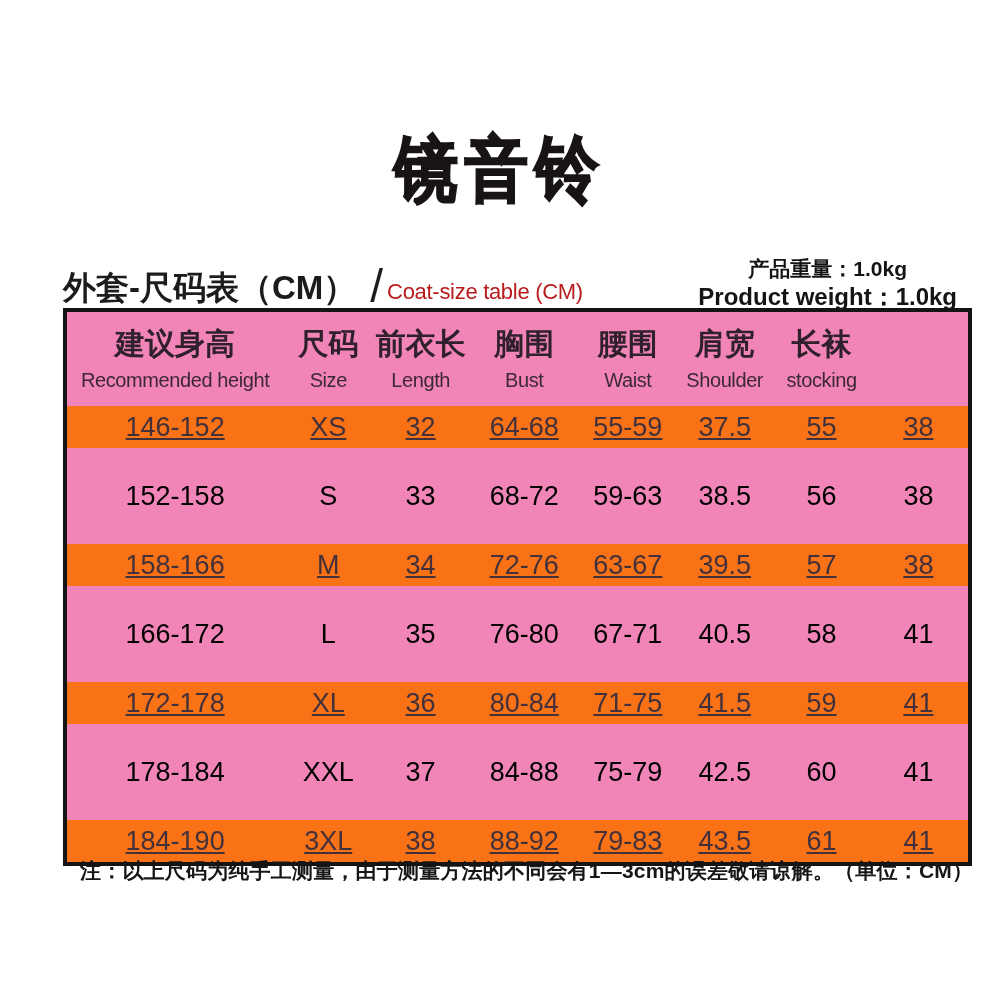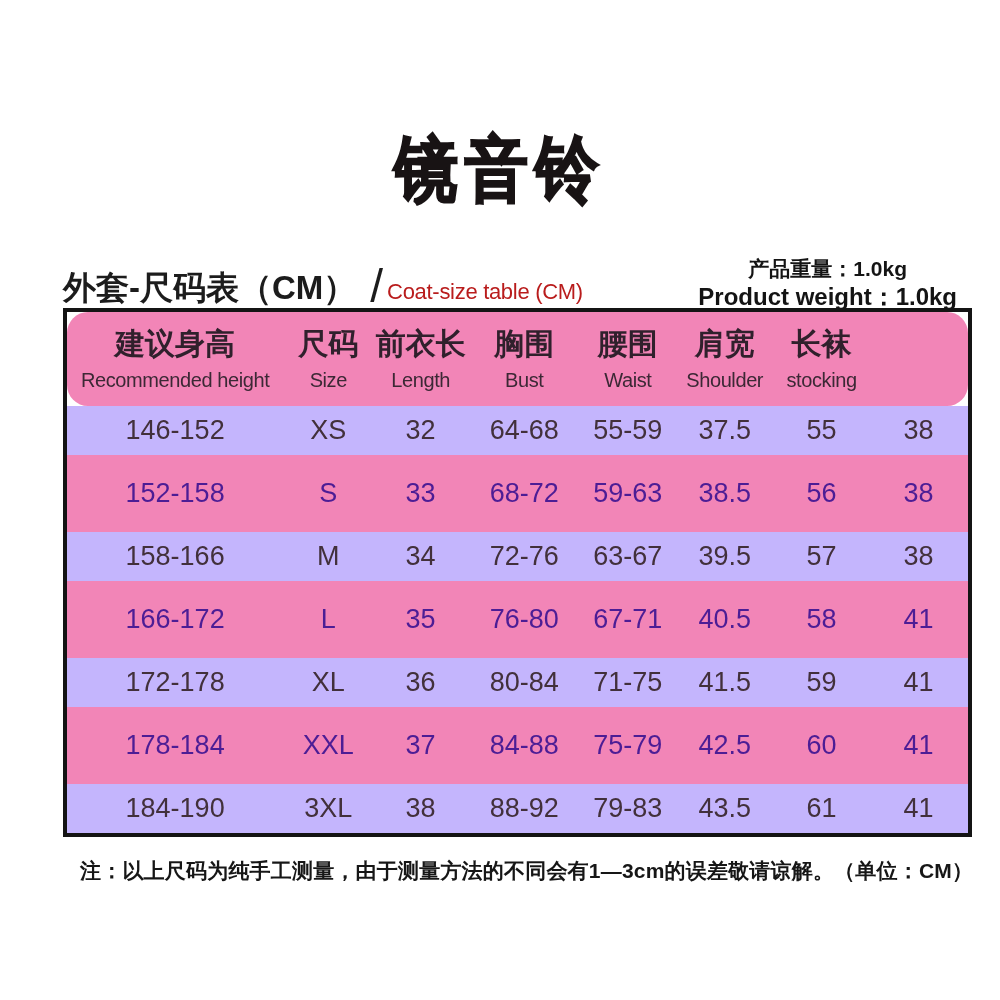--- a/index.html
+++ b/index.html
@@ -78,43 +78,42 @@
     background: #ffffff;
   }
   .thead, .trow {
     display: grid;
     grid-template-columns: 24% 10% 10.5% 12.5% 10.5% 11% 10.5% 11%;
     align-items: center;
   }
   .thead {
     height: 94px;
     background: #f285b7;
-    border-radius: 21px;
   }
   .th-cell { text-align: center; }
   .hc-cn {
     font-size: 30px;
     line-height: 34px;
     font-weight: 700;
     color: #30202c;
     white-space: nowrap;
   }
   .hc-en {
     font-size: 20px;
     line-height: 23px;
     font-weight: 400;
     color: #3c2835;
     letter-spacing: -0.4px;
     white-space: nowrap;
     margin-top: 8px;
   }
   .trow { font-size: 27px; color: #42303b; }
   .trow .td { text-align: center; white-space: nowrap; }
-  .trow.white { height: 49px; background: #c4b5fd; }
-  .trow.pink  { height: 77px; background: #f285b7; color: #4c1d95; }
+  .trow.white { height: 42px; background: #f97316; text-decoration: underline; }
+  .trow.pink  { height: 96px; background: #f285b7; color: #000000; }
 
   
   .footnote {
     position: absolute;
     left: 64px;
     top: 841px;
     margin: 16px;
     font-size: 21px;
     font-weight: 700;
     color: #161616;

